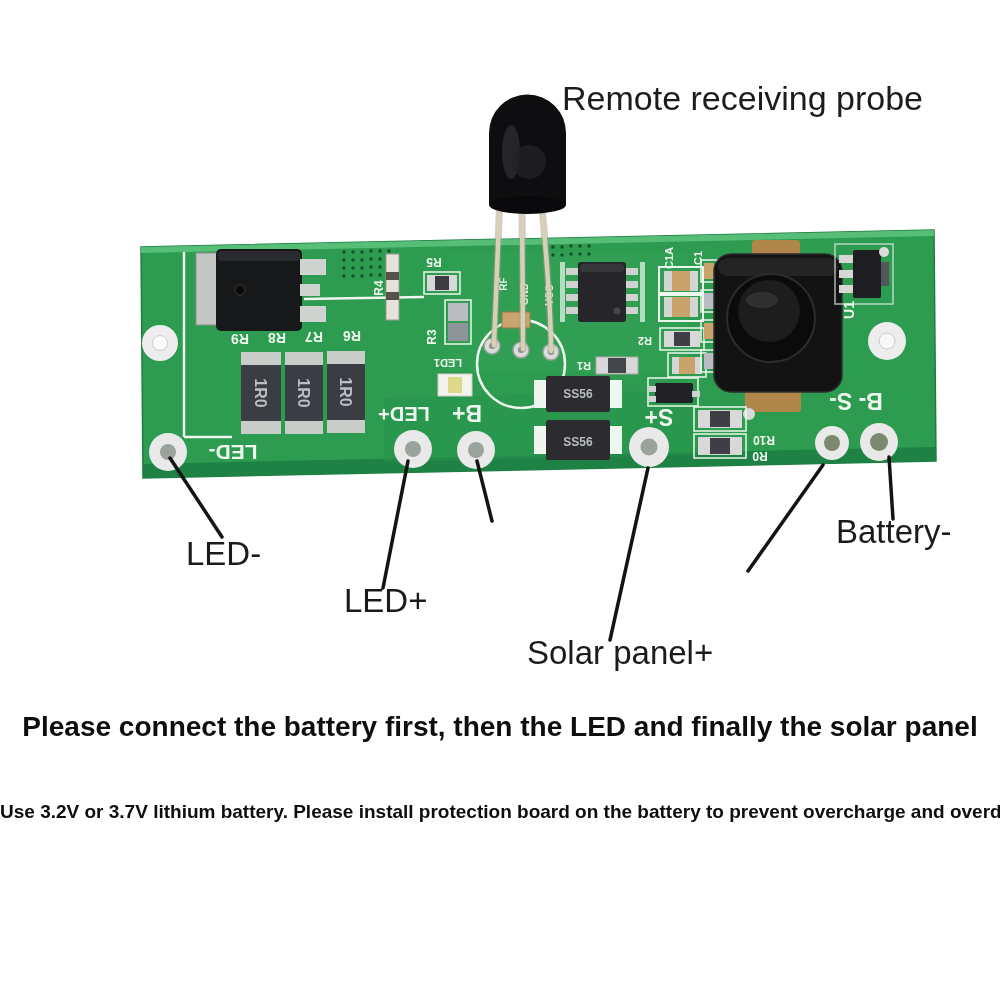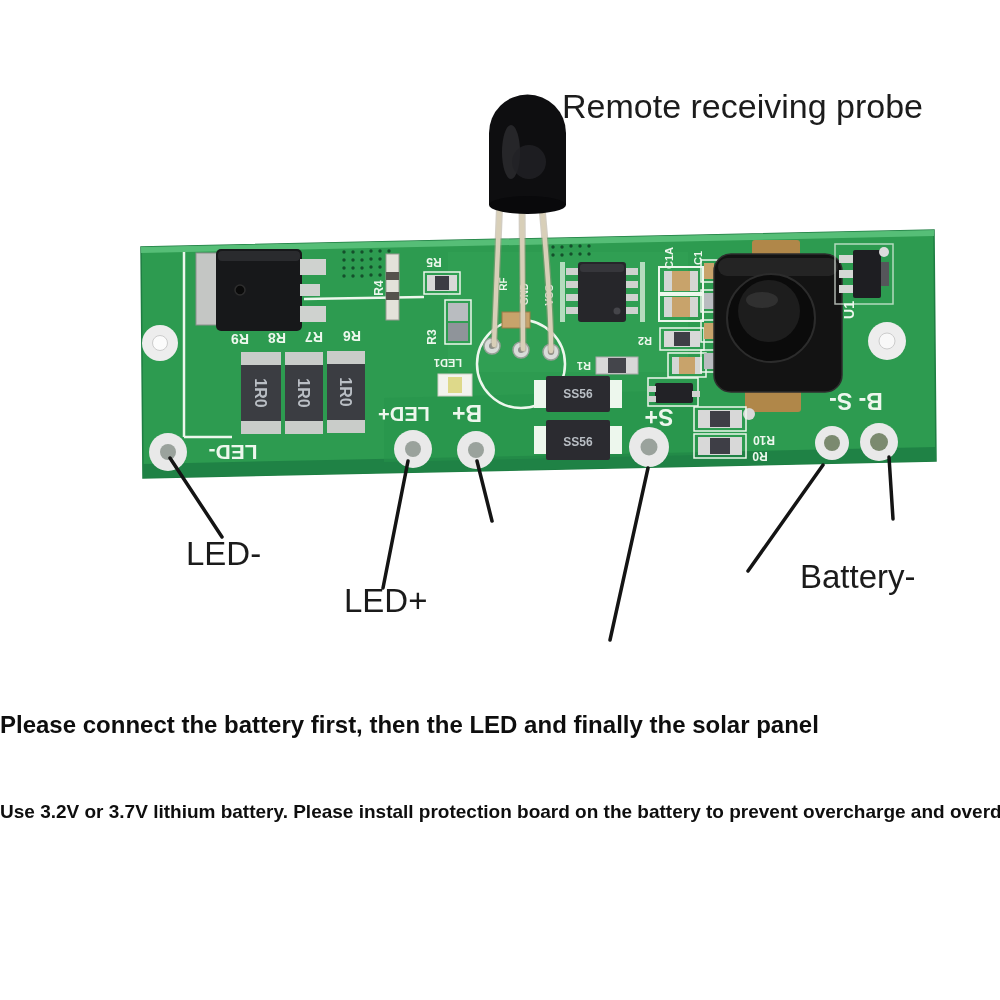--- a/index.html
+++ b/index.html
@@ -1,29 +1,29 @@
 <!DOCTYPE html>
 <html><head>
 <meta charset="utf-8">
 <style>
   html,body{margin:0;padding:0;background:#ffffff;}
   .stage{position:relative;width:1000px;height:1000px;background:#ffffff;overflow:hidden;
          font-family:"Liberation Sans",sans-serif;}
   .stage svg{position:absolute;left:0;top:0;}
   .t{position:absolute;color:#1c1c1c;white-space:nowrap;line-height:1.1;}
   .note{left:416px;top:52px;font-size:26px;}
-  .probe-title{left:562px;top:88px;font-size:34px;text-align:center;}
+  .probe-title{left:562px;top:80px;font-size:34px;text-align:center;}
   .lbl{font-size:33px;color:#1b1b1b;}
   .lbl-led-minus{left:186px;top:536px;}
   .lbl-led-plus{left:344px;top:583px;}
   .lbl-batt-plus{left:446px;top:514px;}
-  .lbl-batt-minus{left:800px;top:514px;margin-top:45px;}
+  .lbl-batt-minus{left:836px;top:514px;}
   .lbl-solar-minus{left:671px;top:567px;}
   .lbl-solar-plus{left:527px;top:635px;}
-  .heading{left:0;top:712px;width:1000px;font-size:24px;font-weight:800;color:#0e0e0e;}
+  .heading{left:0;top:712px;width:1000px;text-align:center;font-size:28px;font-weight:800;color:#0e0e0e;}
   .advice{left:0;top:802px;width:1000px;text-align:center;font-size:19px;font-weight:700;color:#0e0e0e;}
   text{font-family:"Liberation Sans",sans-serif;fill:#edf7ed;}
   .silk{font-weight:700;}
   .chiptxt{font-weight:700;fill:#b9bec4;}
 </style>
 </head>
 <body>
 
 <div class="stage">
 
@@ -327,16 +327,17 @@
     <line x1="823" y1="465" x2="748" y2="571"></line>
     <line x1="889" y1="457" x2="893" y2="519"></line>
   </g>
 </svg>
 
   <div class="t probe-title">Remote receiving probe</div>
 
   <div class="t lbl lbl-led-minus">LED-</div>
   <div class="t lbl lbl-led-plus">LED+</div>
   <div class="t lbl lbl-batt-minus">Battery-</div>
+  <div class="t lbl lbl-solar-plus">Solar panel+</div>
 
   <div class="t heading">Please connect the battery first, then the LED and finally the solar panel</div>
   <div class="t advice">Use 3.2V or 3.7V lithium battery. Please install protection board on the battery to prevent overcharge and overdischarge</div>
 </div>
 
 </body></html>

